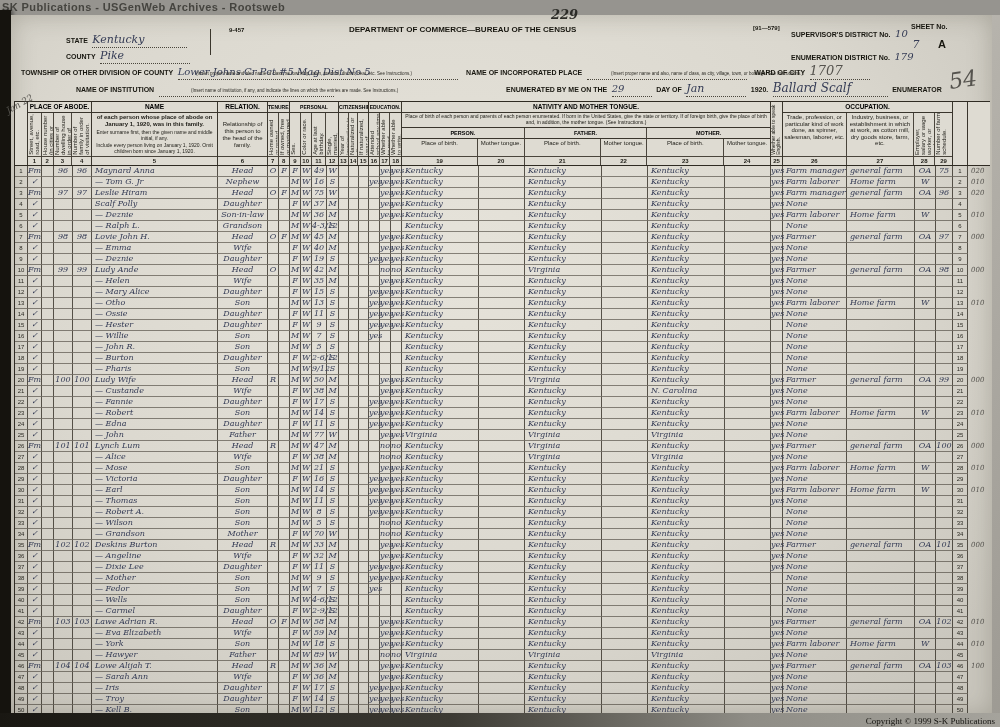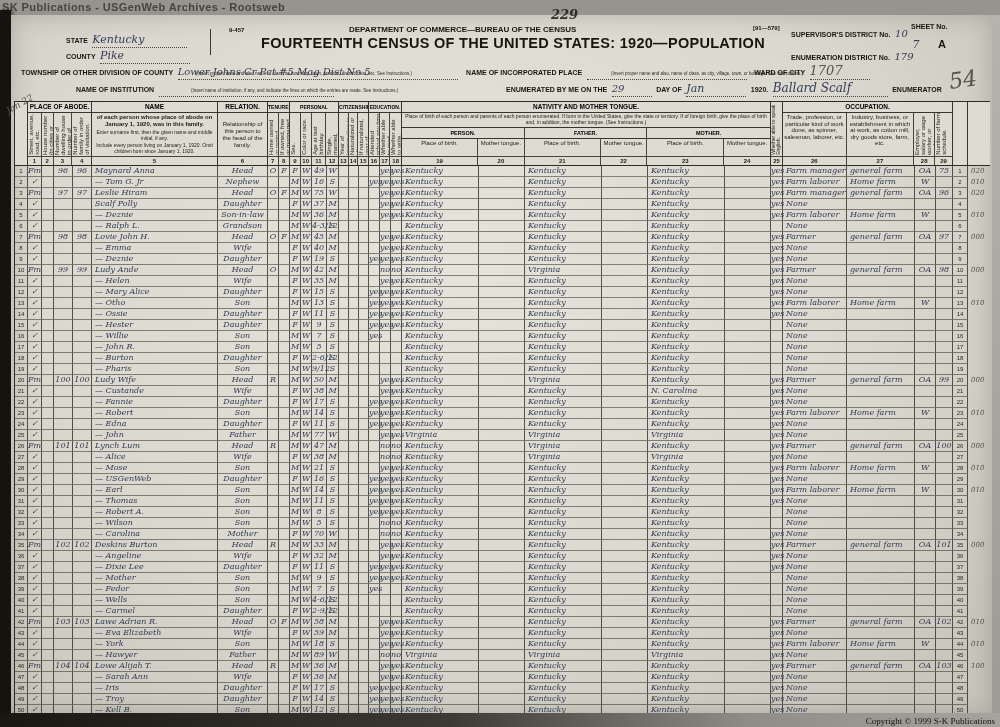--- a/index.html
+++ b/index.html
@@ -59,21 +59,20 @@
 <div class="wm-bar"><span>SK Publications - USGenWeb Archives - Rootsweb</span></div>
 <div class="left-edge"></div>
 
 <div class="paper">
   <div class="hdr">
 
     <div class="abs ink" style="left:540px;top:-8px;font-size:13px;font-weight:bold;color:#2c2c28;">229</div>
     <div class="abs pt" style="left:218px;top:12px;font-size:6px;font-weight:bold;">9-457</div>
     <div class="abs pt lbl" style="left:338px;top:10px;font-size:8px;">DEPARTMENT OF COMMERCE—BUREAU OF THE CENSUS</div>
     <div class="abs pt" style="left:742px;top:10px;font-size:6px;font-weight:bold;">[91—579]</div>
-    <div class="abs pt" style="left:250px;top:20px;font-size:14.5px;font-weight:bold;letter-spacing:.3px;">FOURTEENTH CENSUS OF THE UNITED STATES: 1920—POPULATION</div>
 
     <div class="abs" style="left:55px;top:14px;">
       <span class="lbl pt">STATE</span>
       <span class="dots" style="width:95px;"><span class="ink" style="font-size:11px;">Kentucky</span></span>
     </div>
     <div class="abs" style="left:55px;top:30px;">
       <span class="lbl pt">COUNTY</span>
       <span class="dots" style="width:90px;"><span class="ink" style="font-size:11px;">Pike</span></span>
     </div>
     <div class="abs" style="left:198px;top:14px;width:1px;height:26px;border-right:1px solid #3a362c;"></div>
@@ -1261,21 +1260,21 @@
           <div class="c ink hw8 ctr" style="width: 17px;"></div>
           <div class="c pnum" style="width: 15px;">28</div>
           <div class="c pc pencil" style="width: 22px;">010</div>
         </div>
         <div class="trow">
           <div class="c pnum" style="width: 13px;">29</div>
           <div class="c ink hw8 ctr" style="width: 14px;">✓</div>
           <div class="c ink hw8 ctr" style="width: 12px;"></div>
           <div class="c ink hw8 ctr" style="width: 19px;"></div>
           <div class="c ink hw8 ctr" style="width: 19px;"></div>
-          <div class="c ink hw8 lft" style="width: 126px;">— USGenWeb</div>
+          <div class="c ink hw8 lft" style="width: 126px;">— Victoria</div>
           <div class="c ink hw8 ctr" style="width: 50px;">Daughter</div>
           <div class="c ink hw8 ctr" style="width: 11px;"></div>
           <div class="c ink hw8 ctr" style="width: 11px;"></div>
           <div class="c ink hw8 ctr" style="width: 11px;">F</div>
           <div class="c ink hw8 ctr" style="width: 11px;">W</div>
           <div class="c ink hw8 ctr" style="width: 15px;">16</div>
           <div class="c ink hw8 ctr" style="width: 12px;">S</div>
           <div class="c ink hw8 ctr" style="width: 10px;"></div>
           <div class="c ink hw8 ctr" style="width: 10px;"></div>
           <div class="c ink hw8 ctr" style="width: 10px;"></div>
@@ -1431,21 +1430,21 @@
           <div class="c ink hw8 ctr" style="width: 17px;"></div>
           <div class="c pnum" style="width: 15px;">33</div>
           <div class="c pc pencil" style="width: 22px;"></div>
         </div>
         <div class="trow">
           <div class="c pnum" style="width: 13px;">34</div>
           <div class="c ink hw8 ctr" style="width: 14px;">✓</div>
           <div class="c ink hw8 ctr" style="width: 12px;"></div>
           <div class="c ink hw8 ctr" style="width: 19px;"></div>
           <div class="c ink hw8 ctr" style="width: 19px;"></div>
-          <div class="c ink hw8 lft" style="width: 126px;">— Carolina</div>
+          <div class="c ink hw8 lft" style="width: 126px;">— Grandson</div>
           <div class="c ink hw8 ctr" style="width: 50px;">Mother</div>
           <div class="c ink hw8 ctr" style="width: 11px;"></div>
           <div class="c ink hw8 ctr" style="width: 11px;"></div>
           <div class="c ink hw8 ctr" style="width: 11px;">F</div>
           <div class="c ink hw8 ctr" style="width: 11px;">W</div>
           <div class="c ink hw8 ctr" style="width: 15px;">70</div>
           <div class="c ink hw8 ctr" style="width: 12px;">W</div>
           <div class="c ink hw8 ctr" style="width: 10px;"></div>
           <div class="c ink hw8 ctr" style="width: 10px;"></div>
           <div class="c ink hw8 ctr" style="width: 10px;"></div>

